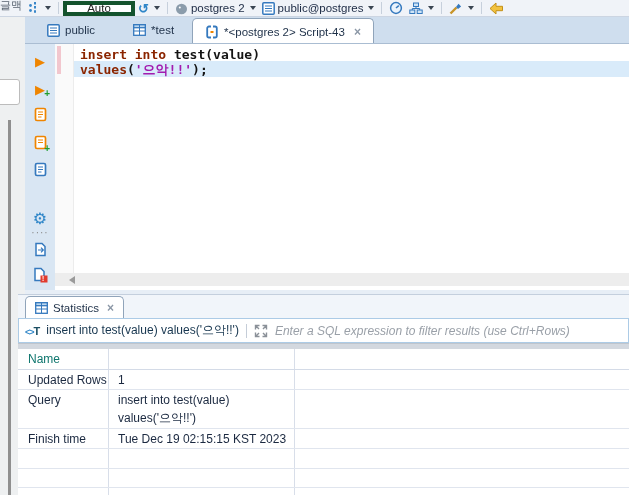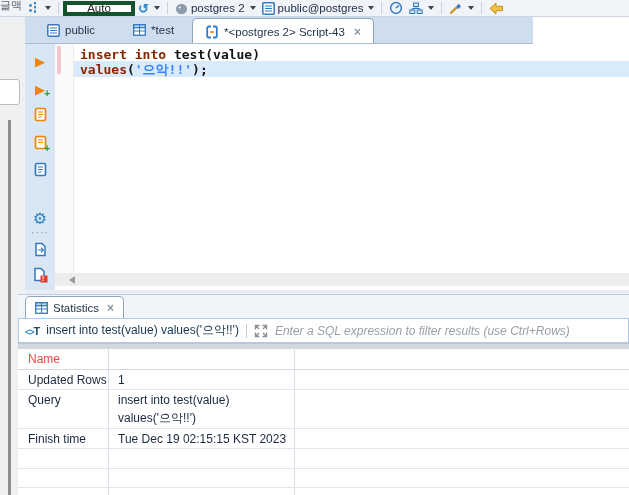--- a/index.html
+++ b/index.html
@@ -20,21 +20,21 @@
            display:flex; align-items:center; justify-content:center; font-size:11.5px; color:#222; }
   .uicon { display:inline-flex; align-items:center; justify-content:center; }
   .glyph-blue { color:#2f86c8; font-weight:bold; }
 
   
   .gutter { position:absolute; left:0; top:17px; width:25px; height:478px; background:#eef0f1; }
   .gutter .slot { position:absolute; left:-3px; top:62px; width:23px; height:26px; background:#fff;
                   border:1px solid #bcbcbc; border-radius:0 3px 3px 0; }
   .gutter .vline { position:absolute; left:8px; top:103px; width:3px; height:375px; background:#8f8f8f; }
 
-  .tabbar { position:absolute; left:25px; top:17px; width:508px; height:27px; background:#cfdeee;
+  .tabbar { position:absolute; left:25px; top:17px; width:604px; height:27px; background:#cfdeee;
             border-bottom:1px solid #aabdd2; display:flex; align-items:flex-end; overflow:hidden; }
   .tab { display:flex; align-items:center; gap:5px; height:26px; padding:0 12px;
          font-size:11.5px; color:#1e3048; white-space:nowrap; }
   .tab.first { margin-left:10px; }
   .tab.active { background:#fff; border:1px solid #90a4ba; border-bottom:none;
                 border-radius:5px 5px 0 0; height:26px; margin-bottom:-1px; z-index:2; }
   .tab .close { color:#8b97a6; font-size:12px; font-weight:bold; margin-left:4px; }
 
   
   .editor { position:absolute; left:25px; top:44px; width:604px; height:246px; background:#fff; }
@@ -49,21 +49,21 @@
   .ruler { position:absolute; left:30px; top:0; width:19px; height:232px; background:#fafafa; border-right:1px solid #ececec; }
   .ruler .diff { position:absolute; left:2px; top:2px; width:4px; height:28px; background:#f2c7ce; }
 
   .code { position:absolute; left:49px; top:0; right:0; height:232px;
           font-family:"DejaVu Sans Mono", monospace; font-size:13px; font-weight:bold; }
   .hl-line { position:absolute; left:0; right:0; top:17px; height:16px; background:#d9ebfa; }
   .cline { position:relative; padding-left:6px; height:15px; line-height:15px; white-space:pre; }
   .cline.l1 { margin-top:3px; }
   .kw { color:#8b2500; }
   .pl { color:#141414;margin-top:28px; }
-  .str { color:#3b82f6; }
+  .str { color:#a21caf; }
 
   .hscroll { position:absolute; left:30px; right:0; bottom:4px; height:13px; background:#ededed; }
   .hscroll .larrow { position:absolute; left:14px; top:3px; width:0; height:0;
                      border-top:4px solid transparent; border-bottom:4px solid transparent;
                      border-right:6px solid #9a9a9a; }
 
   
   .sash { position:absolute; left:25px; top:290px; width:604px; height:4px; background:#e7eef6; }
   .rtabbar { position:absolute; left:18px; top:294px; width:611px; height:24px; background:#f1f5fa;
              border-top:1px solid #c4cfdd; }
@@ -80,21 +80,21 @@
   .fquery { font-size:12px; color:#17364f; white-space:nowrap; }
   .fsep { width:1px; height:14px; background:#c5cdd8; margin:0 7px; }
   .fplaceholder { font-size:12px; color:#9aa0a8; font-style:italic; white-space:nowrap; margin-left:7px; }
 
   .tdivider { position:absolute; left:18px; top:343px; width:611px; height:6px; background:#d3d8df; border-top:1px solid #bfc5cd; }
 
   .stat-table { position:absolute; left:18px; top:349px; width:611px; height:146px; background:#fff; font-size:12px; color:#1b2940; }
   .vcol1 { position:absolute; left:90px; top:0; bottom:0; width:1px; background:#d8dee9; }
   .vcol2 { position:absolute; left:276px; top:0; bottom:0; width:1px; background:#d8dee9; }
   .trow { position:absolute; left:0; right:0; border-bottom:1px solid #e0e5ee; display:flex; }
-  .th { border-bottom:1px solid #d4dbe7; color:#ef4444; }
+  .th { border-bottom:1px solid #d4dbe7; color:#0f766e; }
   .cname { width:90px; padding:3px 0 0 10px; }
   .cval  { padding:3px 0 0 10px; flex:1; }
   .cval .vline2 { display:block; }
 </style>
 </head>
 <body>
 
 <div id="app">
 
   <div class="toolbar">

